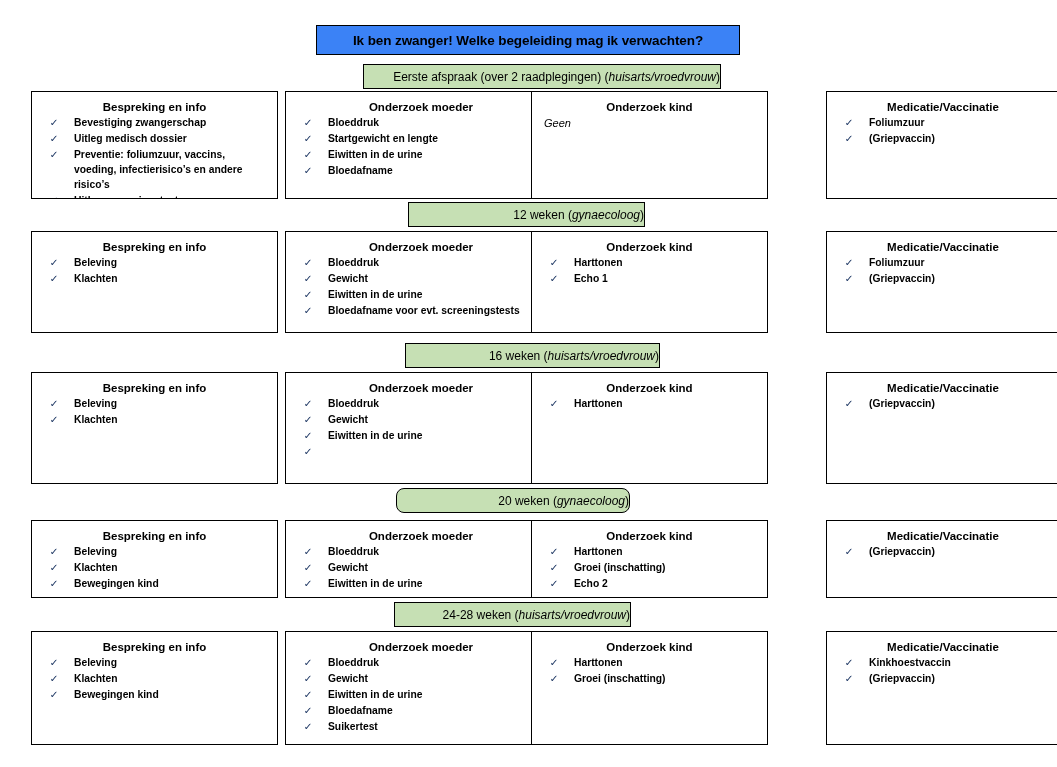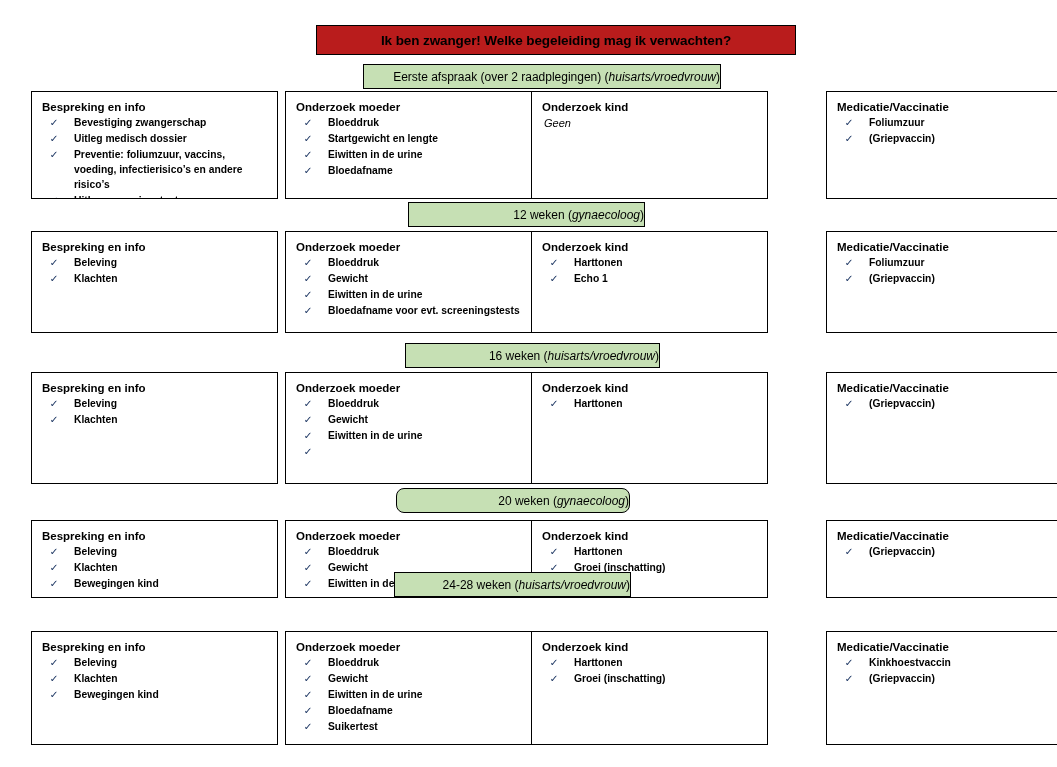--- a/index.html
+++ b/index.html
@@ -20,24 +20,24 @@
     position: relative;
     width: 1057px;
     height: 767px;
   }
 
   
   .title-box {
     position: absolute;
     left: 316px;
     top: 25px;
-    width: 480px;
+    width: 424px;
     height: 30px;
     border: 1.5px solid #000000;
-    background: #b91c1c;
+    background: #3b82f6;
     display: flex;
     align-items: center;
     justify-content: center;
     box-sizing: border-box;
   }
   .title-text {
     font-size: 13.5px;
     font-weight: bold;
     letter-spacing: -0.1px;
     white-space: nowrap;
@@ -74,20 +74,21 @@
     background: #ffffff;
     box-sizing: border-box;
     padding: 8px 10px 6px 10px;
     overflow: hidden;
   }
   .card h3 {
     margin: 0 0 2px 0;
     font-size: 11.5px;
     font-weight: bold;
     line-height: 1.25;
+    text-align: center;
   }
   .card .plain-note {
     font-size: 11px;
     font-style: italic;
     line-height: 1.35;
     margin: 0;
     padding-left: 2px;
   }
   ul.checklist {
     list-style: none;
@@ -260,21 +261,21 @@
             <li><span class="tick">✓</span><span style="font-weight: bold;">Echo 2</span></li>
           </ul>
         </div>
         <div class="card col4" style="top: 0px; height: 78px;">
           <h3>Medicatie/Vaccinatie</h3>
           <ul class="checklist">
             <li><span class="tick">✓</span><span>(Griepvaccin)</span></li>
           </ul>
         </div>
       </div>
-      <div class="stage-banner" style="left: 394px; top: 572px; width: 237px;">
+      <div class="stage-banner" style="left: 394px; top: 602px; width: 237px;">
         <span class="stage-label">24-28 weken (<em>huisarts/vroedvrouw</em>)</span>
       </div>
       <div class="row" style="top: 631px; height: 114px;">
         <div class="card col1" style="top: 0px; height: 114px;">
           <h3>Bespreking en info</h3>
           <ul class="checklist">
             <li><span class="tick">✓</span><span>Beleving</span></li>
             <li><span class="tick">✓</span><span>Klachten</span></li>
             <li><span class="tick">✓</span><span>Bewegingen kind</span></li>
           </ul>

